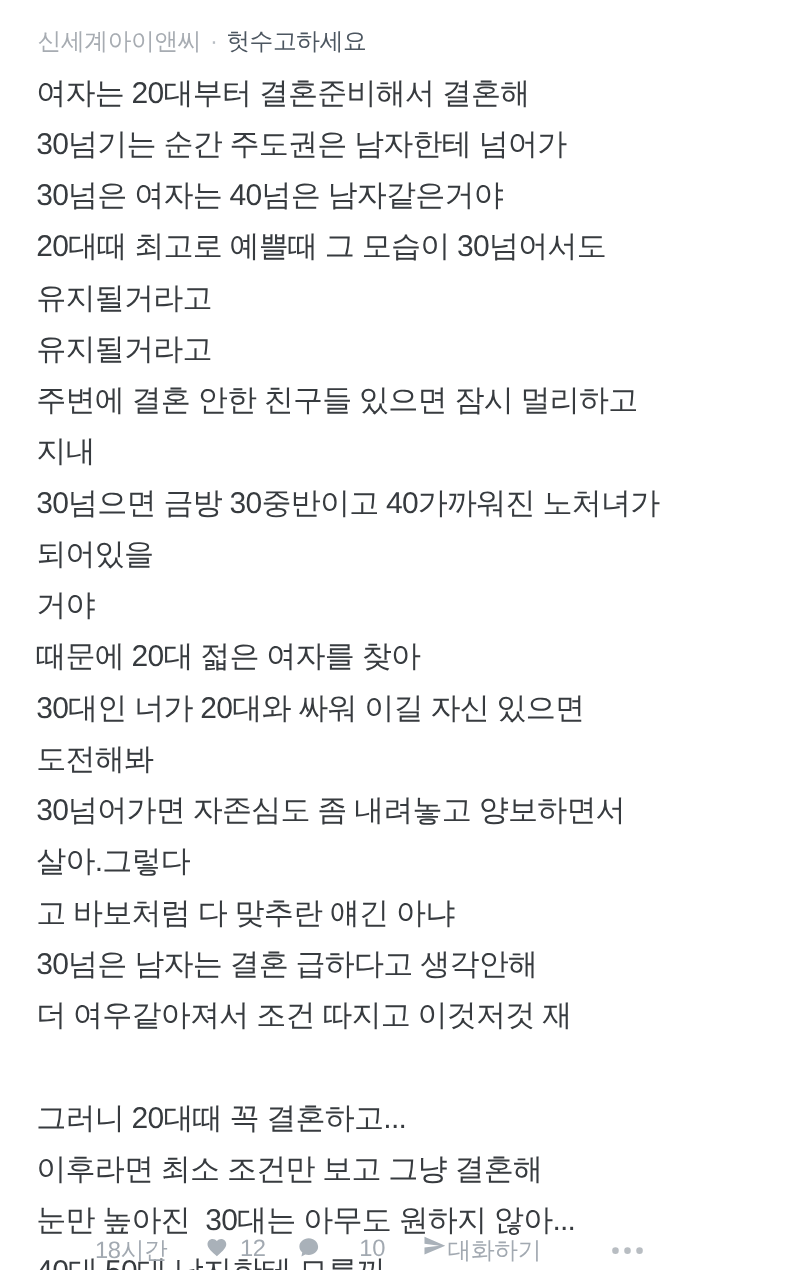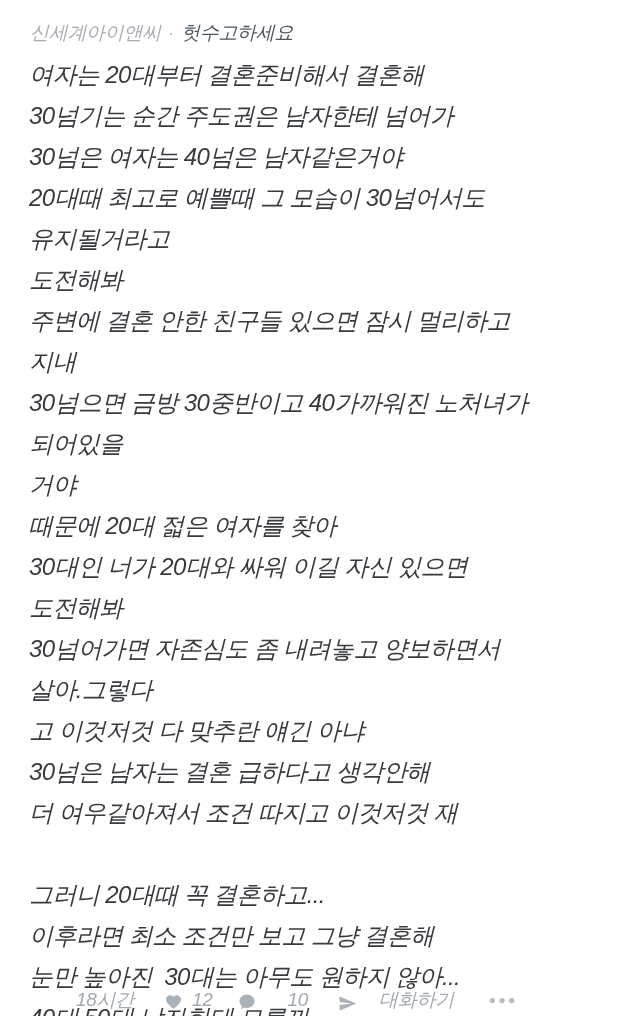--- a/index.html
+++ b/index.html
@@ -16,21 +16,20 @@
   body {
     background: var(--bg);
     font-family: "Liberation Sans", sans-serif;
   }
   .screen {
     position: relative;
     width: 548px;
     height: 1016px;
     background: var(--bg);
     overflow: hidden;
-    font-style: italic;
   }
   .post-header {
     position: absolute;
     top: 20px;
     left: 30px;
     right: 16px;
     font-size: 19px;
     letter-spacing: -0.3px;
     white-space: nowrap;
   }
@@ -60,27 +59,27 @@
     height: 32px;
     display: flex;
     align-items: center;
     font-size: 19px;
     color: var(--footer-text);
     letter-spacing: -0.3px;
     margin-left: 48px;
   }
   .footer-group {
     display: flex;
-    align-items: flex-end;
+    align-items: flex-start;
     gap: 9px;
     cursor: pointer;
   }
   .g-like { margin-left: 30px; }
   .g-comment { margin-left: 26px; gap: 31px; }
-  .g-chat { margin-left: 30px; gap: 22px; }
+  .g-chat { margin-left: 30px; gap: 1px; }
   .footer-icon { display: flex; align-items: center; }
   .footer-icon svg { display: block; fill: var(--icon); }
   .more-btn {
     margin-left: auto;
     display: flex;
     align-items: center;
     cursor: pointer;
   }
   .more-btn svg { display: block; fill: #b8bdc2; }
 </style>
@@ -91,28 +90,28 @@
 
   <div class="post-header">
     <span class="company">신세계아이앤씨</span><span class="sep">·</span><span class="username">헛수고하세요</span>
   </div>
 
   <div class="post-body">
       <div class="post-line">여자는 20대부터 결혼준비해서 결혼해</div>
       <div class="post-line">30넘기는 순간 주도권은 남자한테 넘어가</div>
       <div class="post-line">30넘은 여자는 40넘은 남자같은거야</div>
       <div class="post-line">20대때 최고로 예쁠때 그 모습이 30넘어서도 유지될거라고</div>
-      <div class="post-line">도전해봐</div>
+      <div class="post-line">유지될거라고</div>
       <div class="post-line">주변에 결혼 안한 친구들 있으면 잠시 멀리하고 지내</div>
       <div class="post-line">30넘으면 금방 30중반이고 40가까워진 노처녀가 되어있을</div>
       <div class="post-line">거야</div>
       <div class="post-line">때문에 20대 젋은 여자를 찾아</div>
       <div class="post-line">30대인 너가 20대와 싸워 이길 자신 있으면 도전해봐</div>
       <div class="post-line">30넘어가면 자존심도 좀 내려놓고 양보하면서 살아.그렇다</div>
-      <div class="post-line">고 이것저것 다 맞추란 얘긴 아냐</div>
+      <div class="post-line">고 바보처럼 다 맞추란 얘긴 아냐</div>
       <div class="post-line">30넘은 남자는 결혼 급하다고 생각안해</div>
       <div class="post-line">더 여우같아져서 조건 따지고 이것저것 재</div>
       <div class="post-line">&nbsp;</div>
       <div class="post-line">그러니 20대때 꼭 결혼하고...</div>
       <div class="post-line">이후라면 최소 조건만 보고 그냥 결혼해</div>
       <div class="post-line">눈만 높아진  30대는 아무도 원하지 않아...</div>
       <div class="post-line">40대 50대 남자한테 모를까.....</div>
     </div>
 
   <div class="post-footer">

